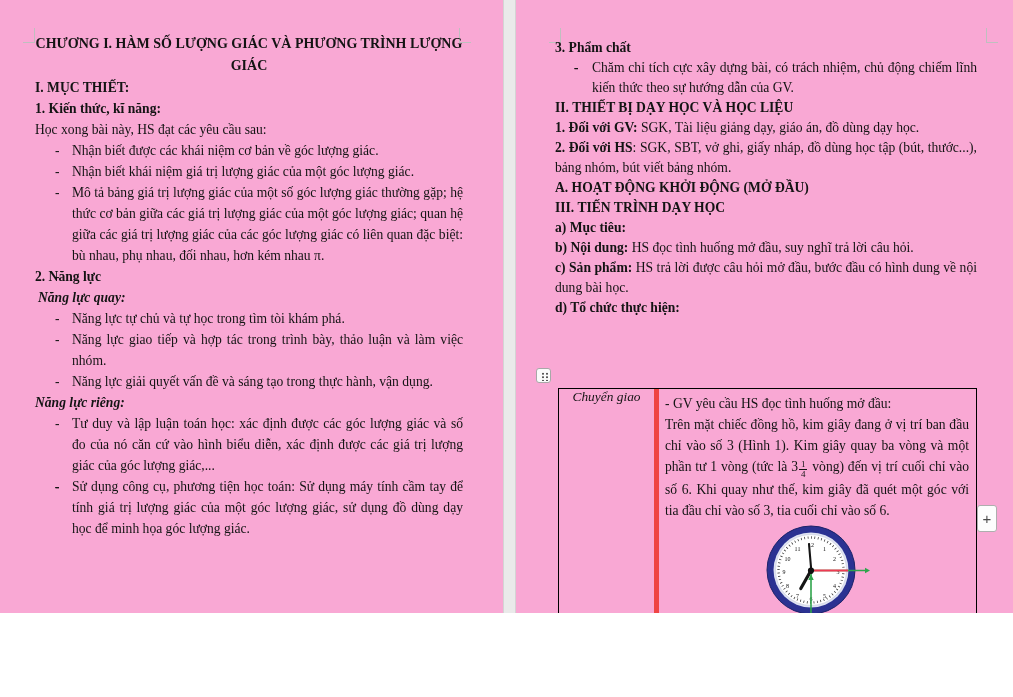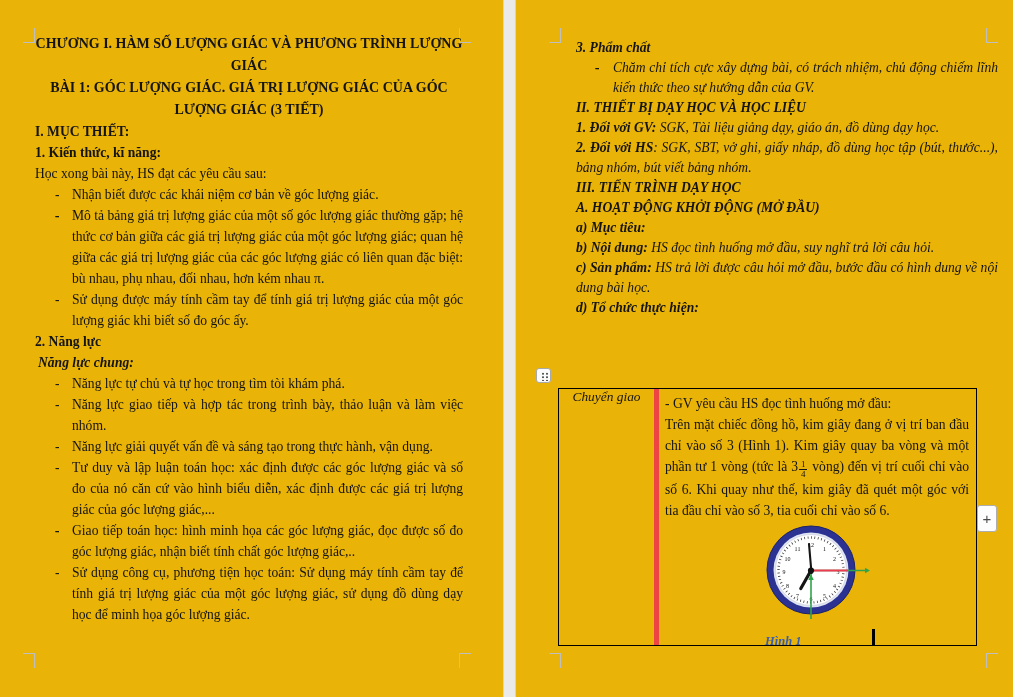--- a/index.html
+++ b/index.html
@@ -1,34 +1,34 @@
 <!DOCTYPE html>
 <html><head>
 <meta charset="utf-8">
 <style>
   html,body{margin:0;padding:0;background:#fff;}
-  .screen{position:relative;width:1013px;height:697px;background:#eab308;overflow:hidden;
+  .screen{position:relative;width:1013px;height:613px;background:#f9a8d4;overflow:hidden;
           font-family:"Liberation Serif","DejaVu Serif",serif;color:#141414;}
   
   .page-divider{position:absolute;left:503px;top:0;width:13px;height:697px;background:#eaeaea;
                 border-left:1px solid #d4d4d4;border-right:1px solid #d4d4d4;box-sizing:border-box;}
   
   .crop{position:absolute;width:12px;height:15px;box-sizing:border-box;}
   .crop.tl{border-right:1px solid #bfbfbf;border-bottom:1px solid #bfbfbf;}
   .crop.tr{border-left:1px solid #bfbfbf;border-bottom:1px solid #bfbfbf;}
   .crop.bl{border-right:1px solid #bfbfbf;border-top:1px solid #bfbfbf;}
   .crop.br{border-left:1px solid #bfbfbf;border-top:1px solid #bfbfbf;}
   p{margin:0;}
   .b{font-weight:bold;}
   .i{font-style:italic;}
   .center{text-align:center;}
   .jus{text-align:justify;}
   .p1{position:absolute;left:35px;top:33px;width:428px;font-size:13.6px;line-height:21px;}
   .p1 .title{font-size:14px;line-height:22px;}
-  .p2{position:absolute;left:576px;top:38px;width:422px;font-size:13.6px;line-height:20px;font-style:italic;}
+  .p2{position:absolute;left:555px;top:38px;width:422px;font-size:13.6px;line-height:20px;}
   .li{position:relative;padding-left:37px;}
   .li .dash{position:absolute;left:20px;top:0;}
   .p2 .li .dash{left:19px;}
   
   .acttable{position:absolute;left:558px;top:388px;width:419px;height:258px;border:1px solid #000;box-sizing:border-box;}
   .cell-label{position:absolute;left:0;top:0;width:100px;height:100%;border-right:5px solid #ef4444;box-sizing:border-box;
               display:flex;justify-content:center;font-weight:normal;font-style:italic;font-size:13.4px;}
   .cell-body{position:absolute;left:101px;top:0;right:0;bottom:0;padding:4px 7px 0 5px;font-size:13.6px;line-height:21px;}
   .figure{position:relative;width:100%;height:130px;}
   .figure svg{position:absolute;left:100px;top:1px;}
@@ -60,68 +60,67 @@
   <div class="crop tr" style="left:459px;top:28px;"></div>
   <div class="crop bl" style="left:23px;top:653px;"></div>
   <div class="crop br" style="left:459px;top:653px;"></div>
   <div class="crop tl" style="left:549px;top:28px;"></div>
   <div class="crop tr" style="left:986px;top:28px;"></div>
   <div class="crop bl" style="left:549px;top:653px;"></div>
   <div class="crop br" style="left:986px;top:653px;"></div>
 
   <div class="p1">
     <div class="title b center">CHƯƠNG I. HÀM SỐ LƯỢNG GIÁC VÀ PHƯƠNG TRÌNH LƯỢNG GIÁC</div>
-    <div class="title b center">BÀI 1: GÓC LƯỢNG GIÁC. GIÁ TRỊ LƯỢNG GIÁC CỦA GÓC LƯỢNG GIÁC (3 TIẾT)</div>
     <p class="b">I. MỤC THIẾT:</p>
     <p class="b">1. Kiến thức, kĩ năng:</p>
     <p>Học xong bài này, HS đạt các yêu cầu sau:</p>
 
     <div class="li jus">
       <span class="dash">-</span>
       <span>Nhận biết được các khái niệm cơ bản về góc lượng giác.</span>
     </div>
     <div class="li jus">
       <span class="dash">-</span>
+      <span>Nhận biết khái niệm giá trị lượng giác của một góc lượng giác.</span>
     </div>
     <div class="li jus">
       <span class="dash">-</span>
       <span>Mô tả bảng giá trị lượng giác của một số góc lượng giác thường gặp; hệ thức cơ bản giữa các giá trị lượng giác của một góc lượng giác; quan hệ giữa các giá trị lượng giác của các góc lượng giác có liên quan đặc biệt: bù nhau, phụ nhau, đối nhau, hơn kém nhau π.</span>
     </div>
     <div class="li jus">
       <span class="dash">-</span>
-      <span>Sử dụng được máy tính cầm tay để tính giá trị lượng giác của một góc lượng giác  khi biết số đo góc ấy.</span>
     </div>
 
     <p class="b">2. Năng lực</p>
-    <p class="b i" style="padding-left:3px;">Năng lực chung:</p>
+    <p class="b i" style="padding-left:3px;">Năng lực quay:</p>
 
     <div class="li jus">
       <span class="dash">-</span>
       <span>Năng lực tự chủ và tự học trong tìm tòi khám phá.</span>
     </div>
     <div class="li jus">
       <span class="dash">-</span>
       <span>Năng lực giao tiếp và hợp tác trong trình bày, thảo luận và làm việc nhóm.</span>
     </div>
     <div class="li jus">
       <span class="dash">-</span>
       <span>Năng lực giải quyết vấn đề và sáng tạo trong thực hành, vận dụng.</span>
     </div>
 
+    <p class="b i">Năng lực riêng:</p>
 
     <div class="li jus">
       <span class="dash">-</span>
       <span>Tư duy và lập luận toán học: xác định được các góc lượng giác và số đo của nó căn cứ vào hình biểu diễn, xác định được các giá trị lượng giác của góc lượng giác,...</span>
     </div>
     <div class="li jus">
       <span class="dash">-</span>
     </div>
     <div class="li jus">
       <span class="dash">-</span>
-      <span>Giao tiếp toán học: hình minh họa các góc lượng giác, đọc được số đo góc lượng giác, nhận biết tính chất góc lượng giác,..</span>
     </div>
     <div class="li jus">
       <span class="dash">-</span>
       <span>Sử dụng công cụ, phương tiện học toán: Sử dụng máy tính cầm tay để tính giá trị lượng giác của một góc lượng giác, sử dụng đồ dùng dạy học để minh họa góc lượng giác.</span>
     </div>
   </div>
 
   <div class="p2">
     <p class="b">3. Phẩm chất</p>
 
@@ -129,22 +128,22 @@
       <span class="dash">-</span>
     </div>
     <div class="li jus">
       <span class="dash">-</span>
       <span>Chăm chỉ tích cực xây dựng bài, có trách nhiệm, chủ động chiếm lĩnh kiến thức theo sự hướng dẫn của GV.</span>
     </div>
 
     <p class="b">II. THIẾT BỊ DẠY HỌC VÀ HỌC LIỆU</p>
     <p class="jus"><b>1. Đối với GV:</b><span> SGK, Tài liệu giảng dạy, giáo án, đồ dùng dạy học.</span></p>
     <p class="jus"><b>2. Đối với HS</b><span>: SGK, SBT, vở ghi, giấy nháp, đồ dùng học tập (bút, thước...), bảng nhóm, bút viết bảng nhóm.</span></p>
+    <p class="b">A. HOẠT ĐỘNG KHỞI ĐỘNG (MỞ ĐẦU)</p>
     <p class="b">III. TIẾN TRÌNH DẠY HỌC</p>
-    <p class="b">A. HOẠT ĐỘNG KHỞI ĐỘNG (MỞ ĐẦU)</p>
     <p><b>a) Mục tiêu:</b></p>
     <p class="jus"><b>b) Nội dung:</b><span> HS đọc tình huống mở đầu, suy nghĩ trả lời câu hỏi.</span></p>
     <p class="jus"><b>c) Sản phẩm:</b><span> HS trả lời được câu hỏi mở đầu, bước đầu có hình dung về nội dung bài học.</span></p>
     <p><b>d) Tổ chức thực hiện:</b></p>
   </div>
 
   <div class="tbl-handle">
       <span class="dotgrid"></span>
     </div>
 

